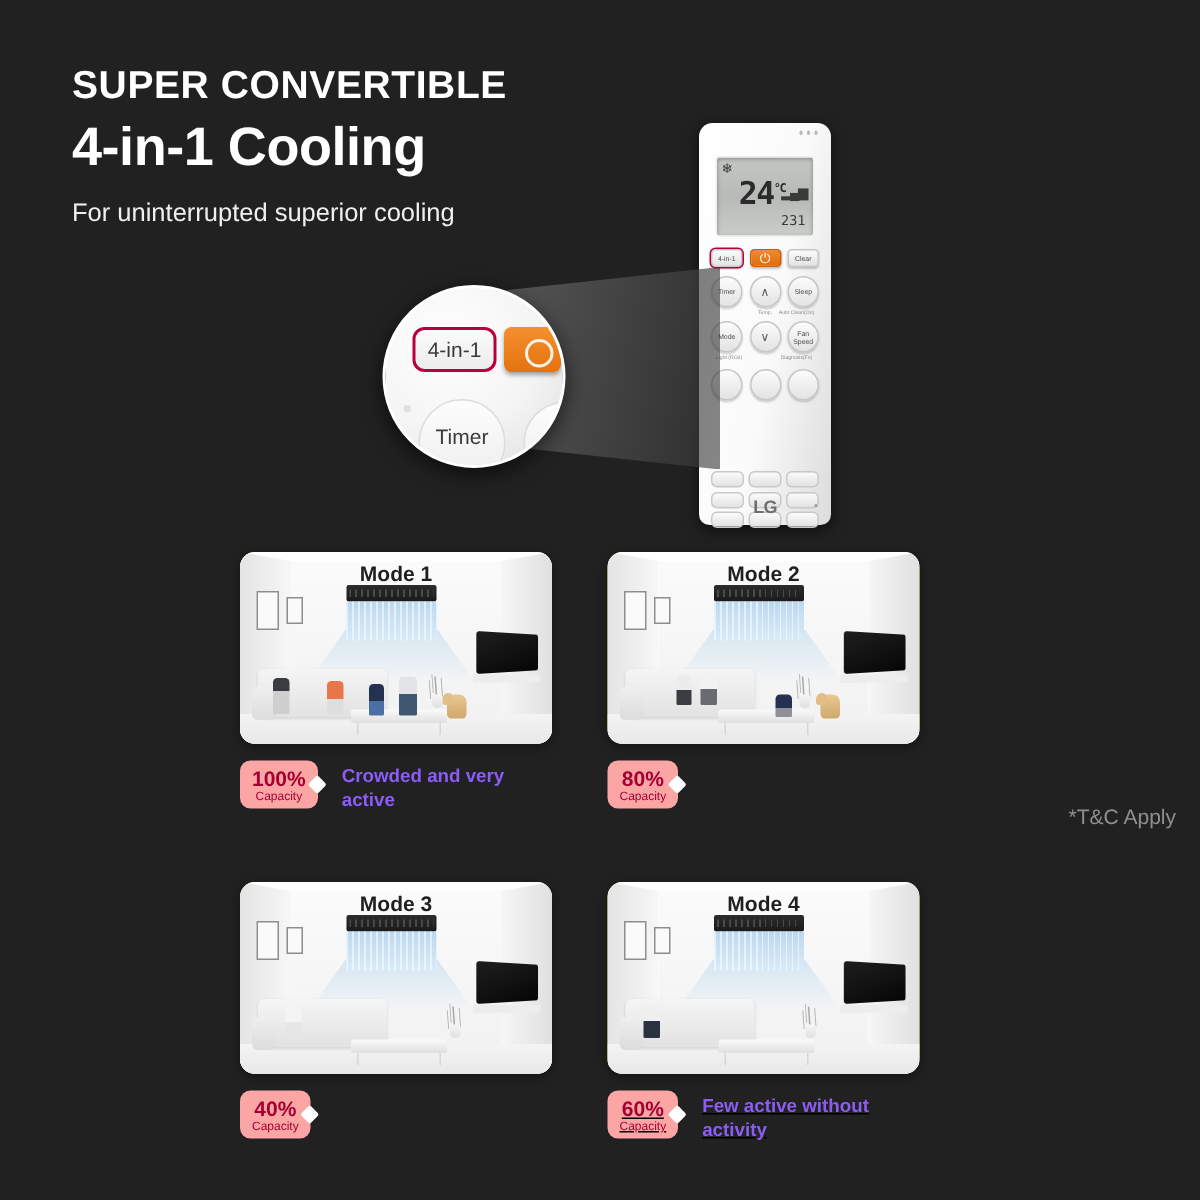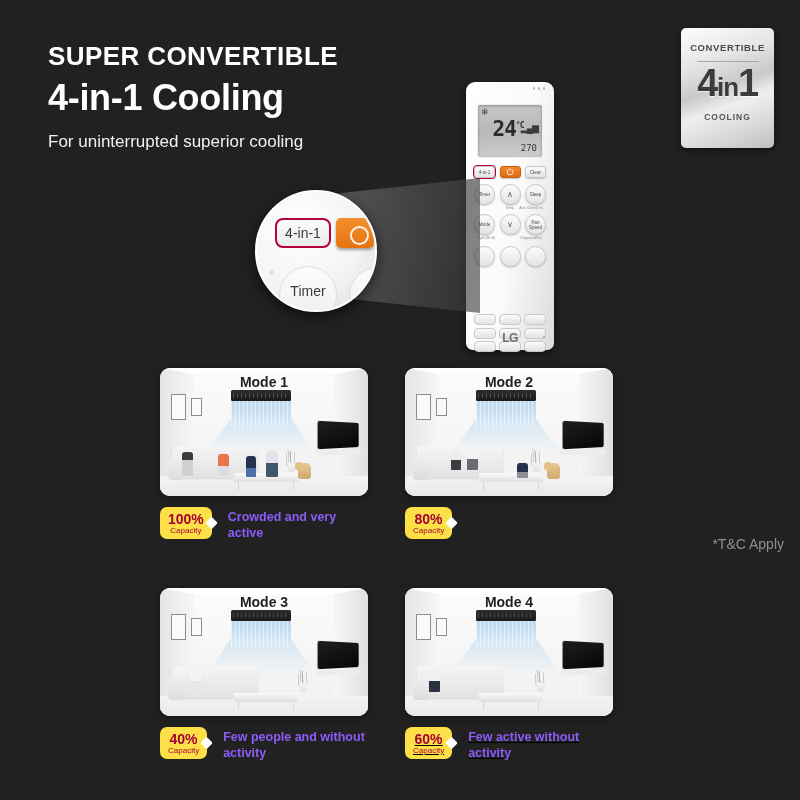--- a/index.html
+++ b/index.html
@@ -192,21 +192,21 @@
     box-shadow: -4px 2px 0 -0.2px #b0b0b0, 4px 1px 0 -0.2px #b0b0b0, -2px -2px 0 -0.2px #b5b5b5; transform: rotate(-4deg); }
   .person { position: absolute; bottom: 18px; border-radius: 3px 3px 1px 1px; }
   .dog { position: absolute; bottom: 17px; width: 13px; height: 16px;
     background: linear-gradient(180deg,#e8c893,#cfa86c); border-radius: 5px 5px 3px 3px; }
   .dog::after { content:""; position:absolute; left:-3px; top:-1px; width:7px; height:8px;
     background:#e3bf86; border-radius:4px 3px 2px 2px; }
 
   
   .caption { display: flex; align-items: flex-start; margin-top: 11px; }
   .cap-badge {
-    position: relative; background: #fde047; border-radius: 7px;
+    position: relative; background: #fca5a5; border-radius: 7px;
     padding: 5px 8px 4px; min-width: 46px; text-align: center; flex: none;
   }
   .cap-badge::after {
     content: ""; position: absolute; right: -4px; top: 50%; transform: translateY(-50%) rotate(45deg);
     width: 9px; height: 9px; background: #ffffff; border-radius: 1.5px;
   }
   .cap-pct { font-size: 14px; font-weight: bold; color: #a50034; line-height: 1.05; }
   .cap-lbl { font-size: 8px; color: #a50034; line-height: 1.1; }
   .cap-text {
     margin-left: 16px; color: #8b5cf6; font-size: 12.5px; font-weight: bold;
@@ -222,45 +222,35 @@
 <body>
 
 <div class="stage">
 
   <div class="headline">
     <div class="kicker">SUPER CONVERTIBLE</div>
     <div class="title">4-in-1 Cooling</div>
     <div class="subtitle">For uninterrupted superior cooling</div>
   </div>
 
-  <div class="corner-badge">
-    <div class="cb-top">CONVERTIBLE</div>
-    <div class="cb-rule"></div>
-    <div class="cb-mid">
-      <span>4</span>
-      <span class="in">in</span>
-      <span>1</span>
-    </div>
-    <div class="cb-bot">COOLING</div>
-  </div>
 
   <div class="remote">
     <div class="remote-dots">
         <i></i>
         <i></i>
         <i></i>
       </div>
 
     <div class="lcd">
       <div class="lcd-snow">❄</div>
       <div class="lcd-temp">
         <span>24</span><sup>°C</sup>
       </div>
       <div class="lcd-fan">▂▄▆</div>
-      <div class="lcd-sub">270</div>
+      <div class="lcd-sub">231</div>
     </div>
 
     <div class="btn-row" style="top:84px;">
       <div class="rbtn pill highlight-btn">4-in-1</div>
       <div class="rbtn power">⏻</div>
       <div class="rbtn pill">Clear</div>
     </div>
 
     <div class="btn-row" style="top:102px;">
       <div class="rbtn round">Timer</div>
@@ -405,21 +395,20 @@
         <div class="table"></div>
         <div class="person" style="left:30px;bottom:26px;width:11px;height:19px;background:linear-gradient(180deg,#f4f4f4 0 55%,#e6e6e6 55%);"></div>
       </div>
       <div class="card-title">Mode 3</div>
     </div>
     <div class="caption">
       <div class="cap-badge">
         <div class="cap-pct">40%</div>
         <div class="cap-lbl">Capacity</div>
       </div>
-      <div class="cap-text">Few people and without activity</div>
     </div>
   </div>
 
   <div class="card" style="left:405px; top:588px;text-decoration:underline;">
     <div class="card-img">
       <div class="room">
         <div class="wall-back"></div>
         <div class="wall-left"></div>
         <div class="wall-right"></div>
         <div class="floor"></div>

